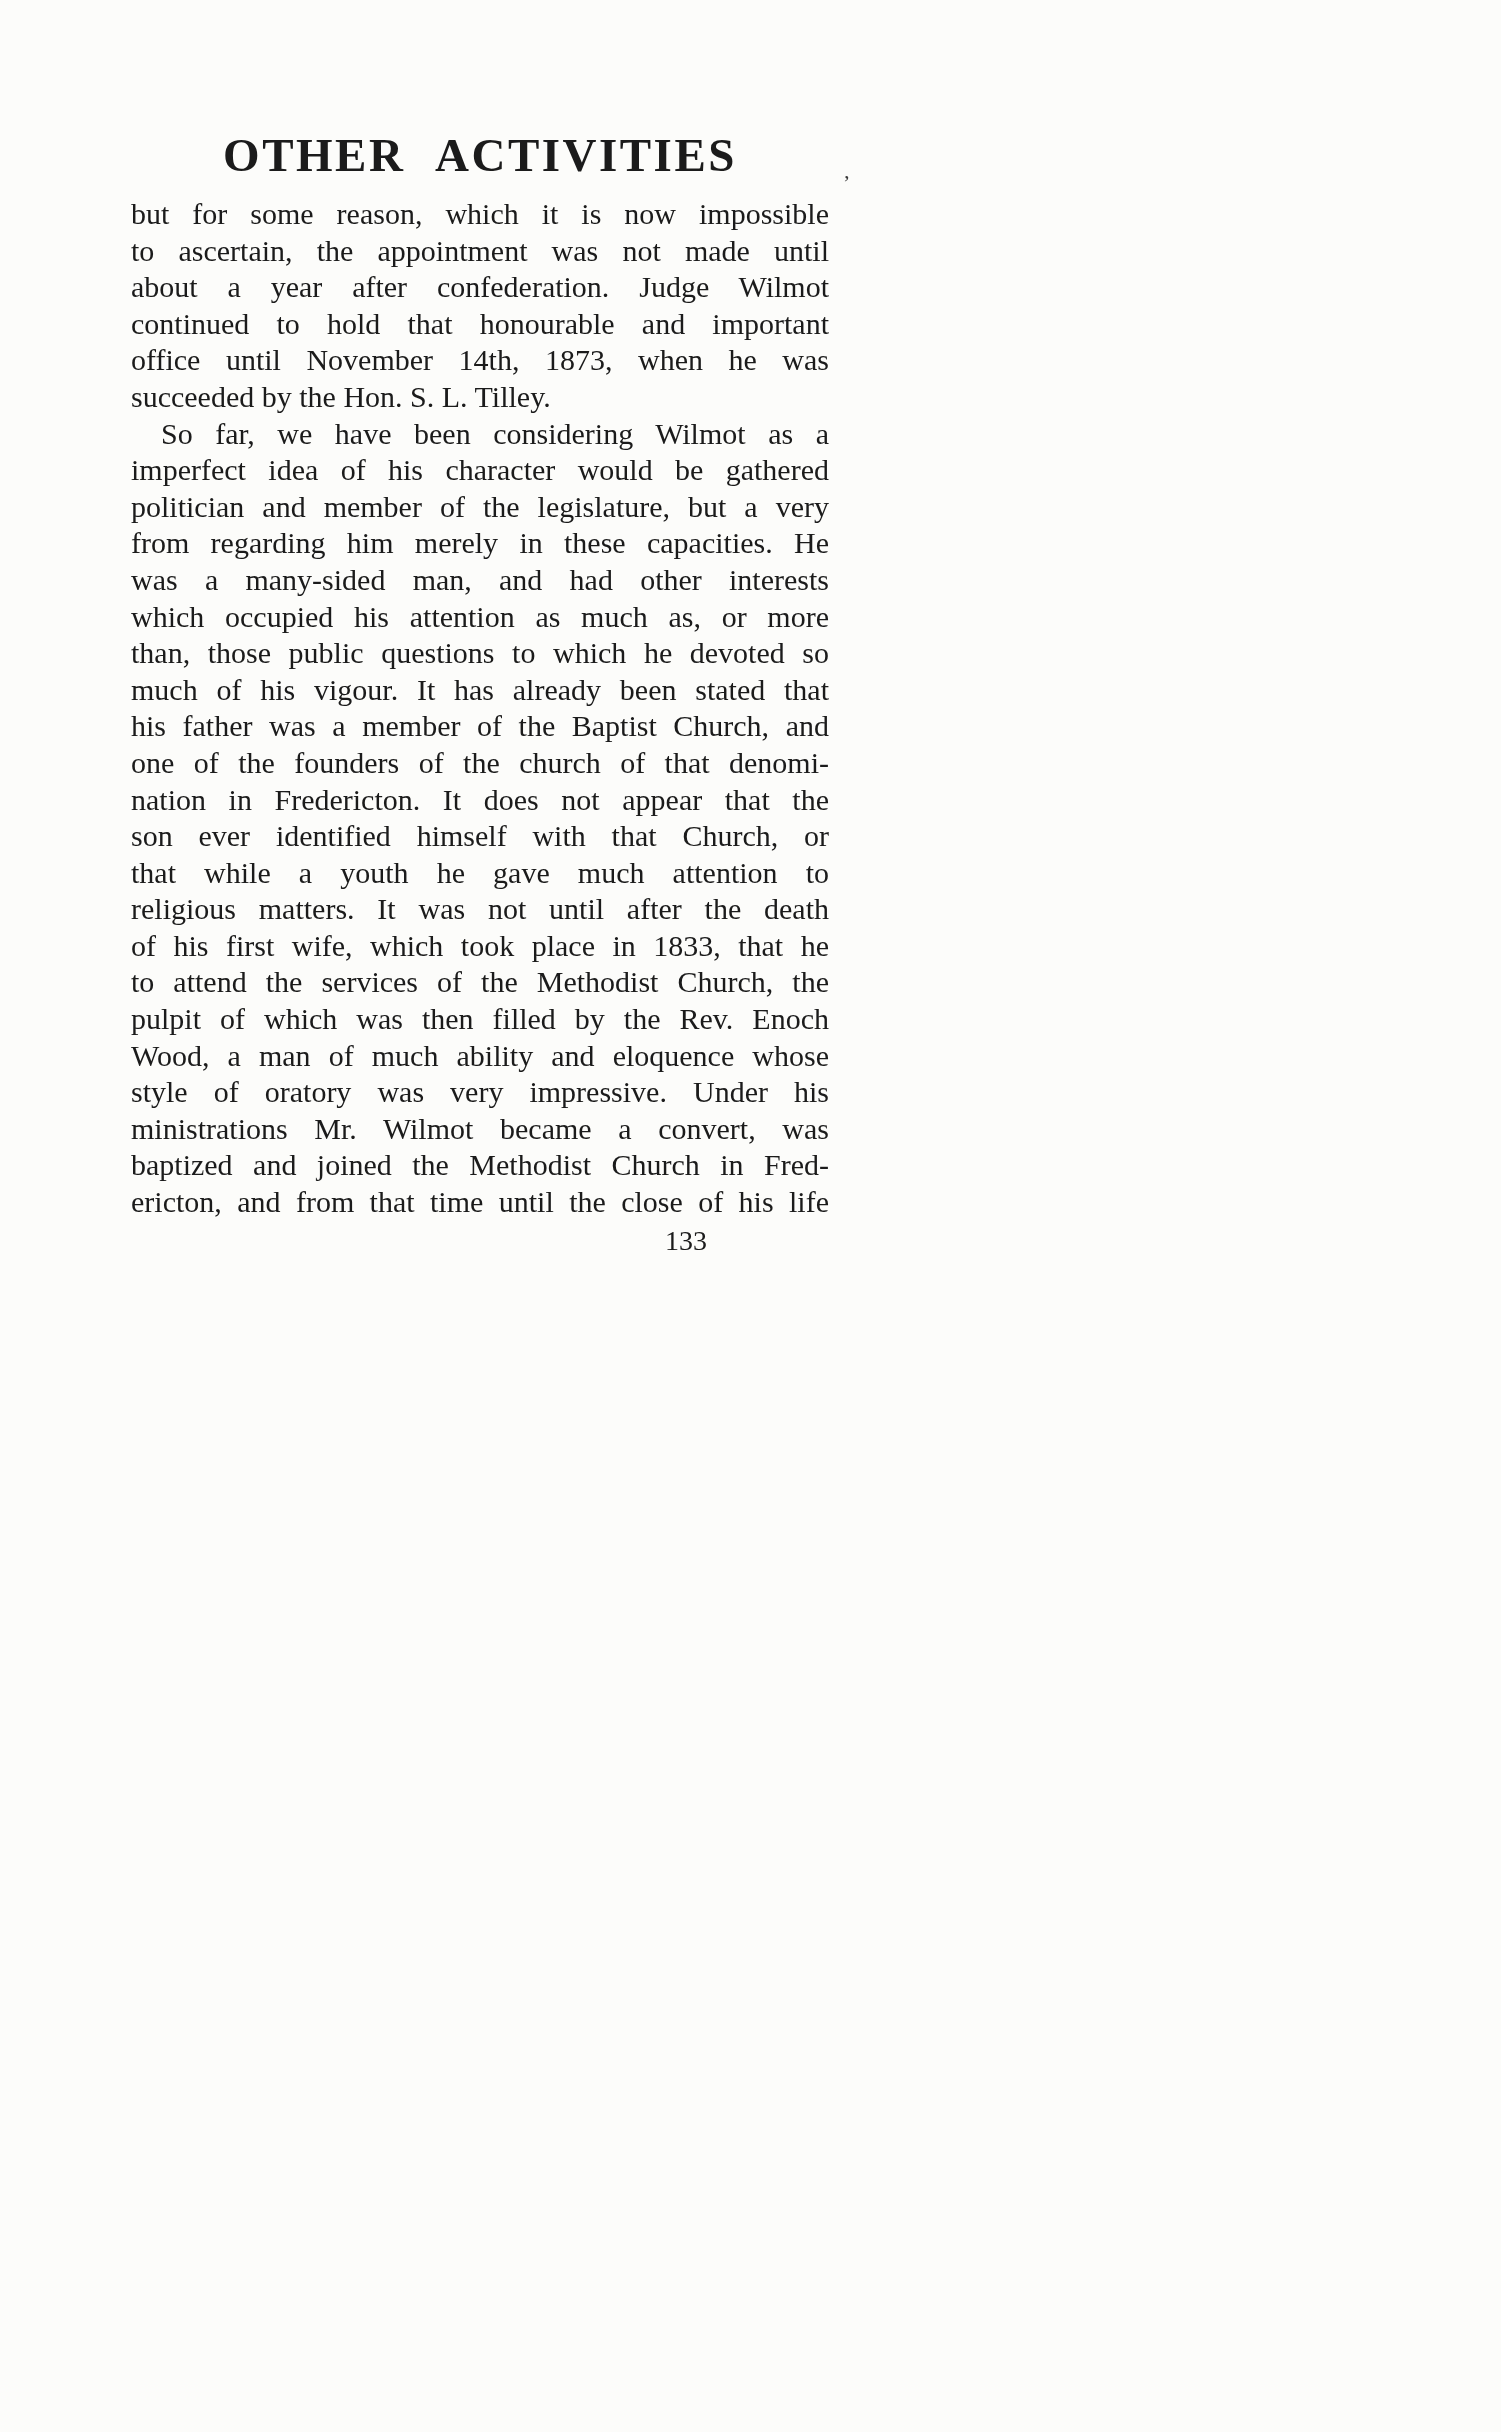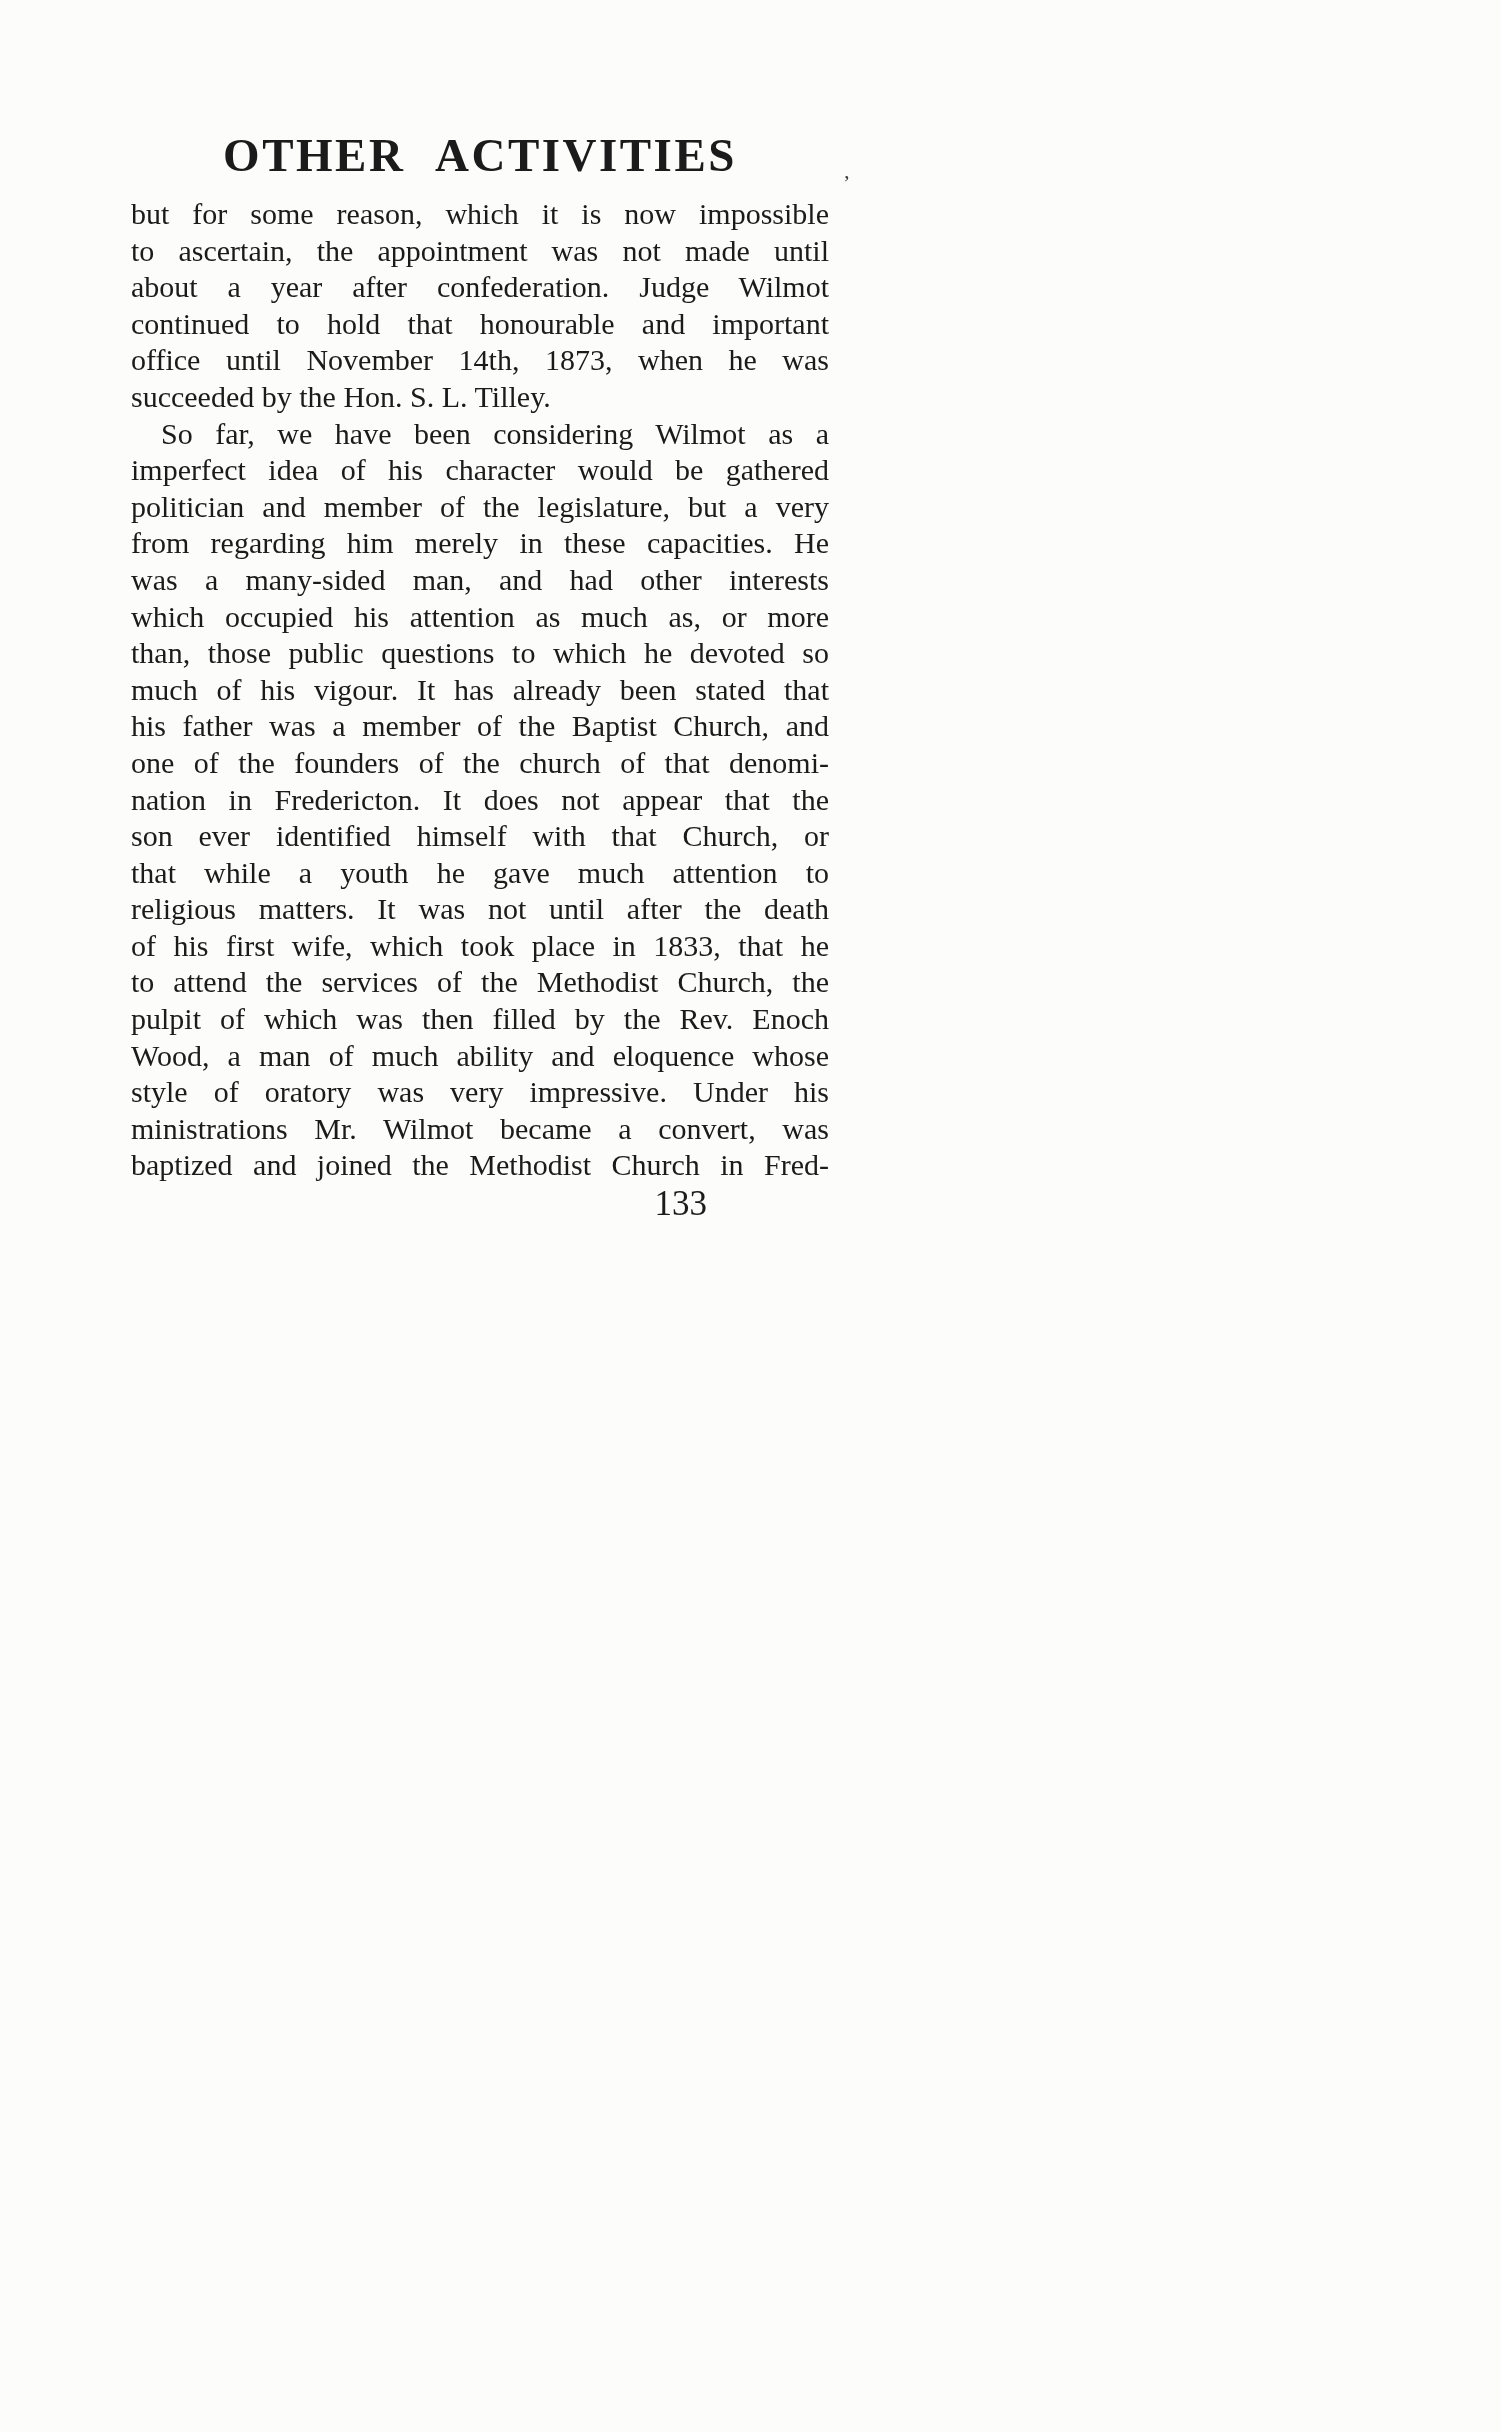--- a/index.html
+++ b/index.html
@@ -57,21 +57,21 @@
     color:var(--ink);
   }
   .line.no-justify{
     text-align-last:left;
     -moz-text-align-last:left;
   }
   .line.indent{
     text-indent:30px;
   }
   .page-number{
-    font-size:35px;
+    font-size:28px;
     line-height:36.6px;
     text-align:right;
     padding-right:122px;
     margin-top:2px;
     color:var(--ink);
   }
 </style>
 </head>
 <body>
 
@@ -100,16 +100,17 @@
         <div class="line">son ever identified himself with that Church, or</div>
         <div class="line">that while a youth he gave much attention to</div>
         <div class="line">religious matters.  It was not until after the death</div>
         <div class="line">of his first wife, which took place in 1833, that he</div>
         <div class="line">to attend the services of the Methodist Church, the</div>
         <div class="line">pulpit of which was then filled by the Rev. Enoch</div>
         <div class="line">Wood, a man of much ability and eloquence whose</div>
         <div class="line">style of oratory was very impressive.  Under his</div>
         <div class="line">ministrations Mr. Wilmot became a convert, was</div>
         <div class="line">baptized and joined the Methodist Church in Fred-</div>
+        <div class="line">ericton, and from that time until the close of his life</div>
       </div>
     <div class="page-number">133</div>
   </div>
 </div>
 
 </body></html>

